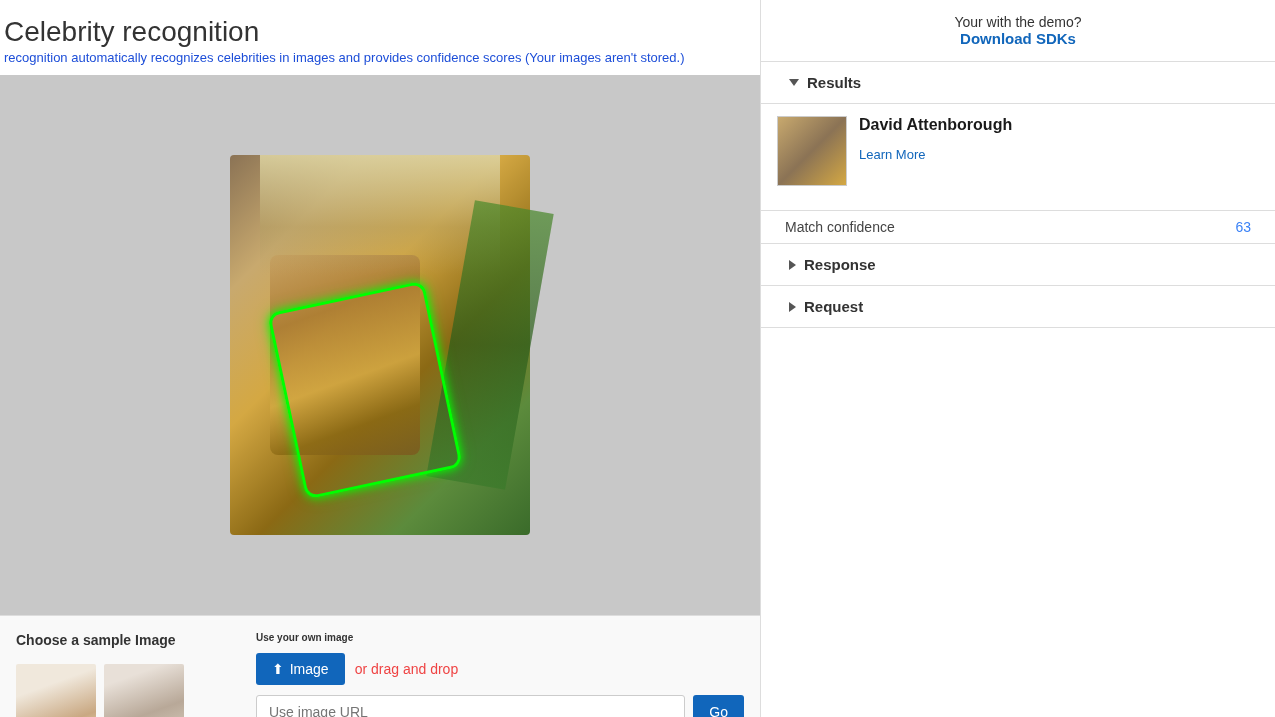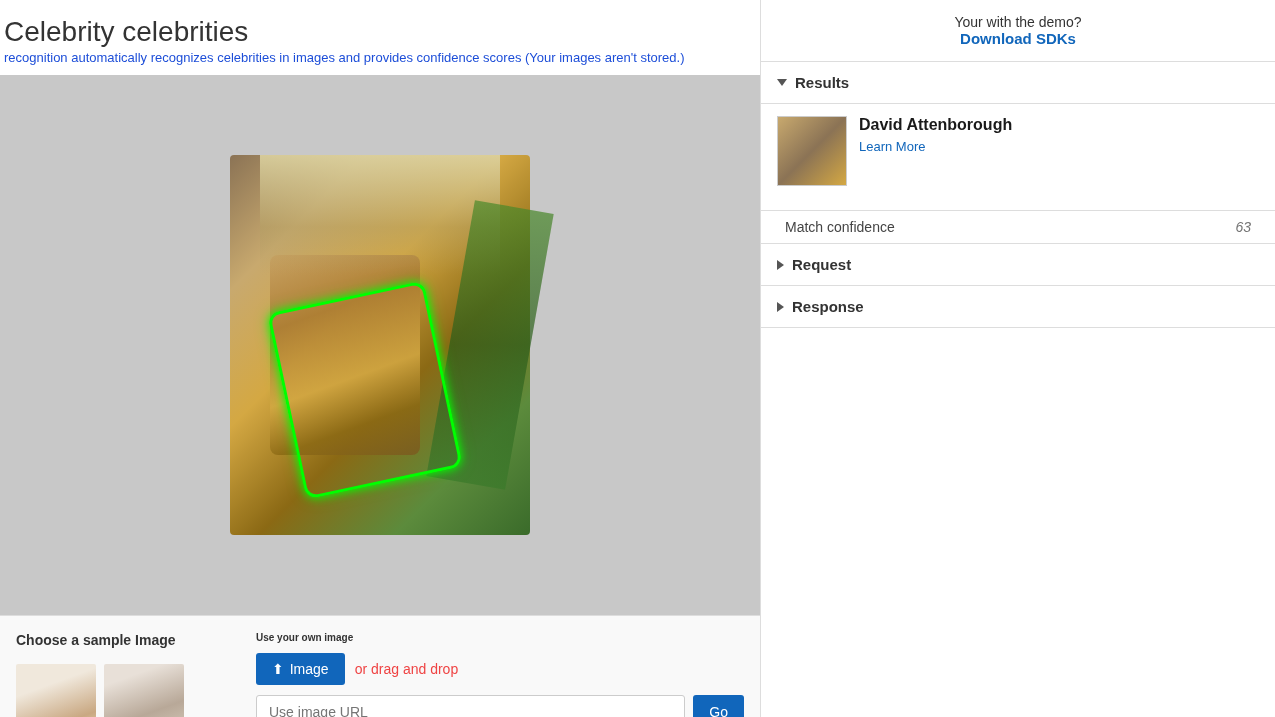--- a/index.html
+++ b/index.html
@@ -122,21 +122,21 @@
       text-align: center;
       padding: 14px;
       border-bottom: 1px solid #ddd;
     }
     .sdk-banner .done-text { font-size: 14px; color: #333; }
     .sdk-banner .download-link { color: #1166bb; font-weight: bold; font-size: 15px; text-decoration: none; cursor: pointer; }
 
     .section-header {
       display: flex;
       align-items: center;
-      padding: 12px 16px;
+      padding: 12px 28px;
       border-bottom: 1px solid #ddd;
       cursor: pointer;
     }
     .section-header.open { }
     .triangle-down {
       width: 0; height: 0;
       border-left: 5px solid transparent;
       border-right: 5px solid transparent;
       border-top: 7px solid #555;
       margin-right: 8px;
@@ -153,43 +153,43 @@
     .results-content { padding: 12px 16px; border-bottom: 1px solid #ddd; }
     .result-item { display: flex; align-items: flex-start; gap: 12px; margin-bottom: 12px; }
     .result-thumb {
       width: 70px;
       height: 70px;
       background: linear-gradient(135deg, #c8a96e, #8b7355, #d4a843);
       flex-shrink: 0;
       border: 1px solid #ccc;
     }
     .result-info { flex: 1; }
-    .result-name { font-size: 16px; font-weight: 600; color: #1a1a1a; margin-bottom: 4px; }
+    .result-name { font-size: 16px; font-weight: 600; color: #1a1a1a; margin-bottom: 12px; }
     .result-link { color: #1166bb; font-size: 13px; text-decoration: none; cursor: pointer; }
 
     .confidence-row {
       display: flex;
       justify-content: space-between;
       align-items: center;
       padding: 8px 24px;
       border-bottom: 1px solid #ddd;
       font-size: 14px;
       color: #444;
     }
-    .confidence-value { font-size: 14px; color: #737373; font-style: italic; }
+    .confidence-value { font-size: 14px; color: #3b82f6; }
   </style>
 </head>
 <body>
 
 <div class="page-container">
 
   <div class="left-panel">
 
     <div class="header">
-      <h1>Celebrity celebrities</h1>
+      <h1>Celebrity recognition</h1>
       <p>recognition automatically recognizes celebrities in images and provides confidence scores (Your images aren't stored.)</p>
     </div>
 
     <div class="image-area">
       <div class="corn-image-container">
 
         <div class="corn-img">
 
           <div style="position:absolute;top:100px;left:40px;width:150px;height:200px;background:linear-gradient(160deg,#c8a060 0%,#a87830 30%,#d4a843 60%,#8b6914 80%,#7a5a20 100%);border-radius:8px;opacity:0.85;"></div>
 
@@ -251,21 +251,21 @@
       </div>
     </div>
 
     <div class="confidence-row">
       <span>Match confidence</span>
       <span class="confidence-value">63</span>
     </div>
 
     <div class="section-header">
       <div class="triangle-right"></div>
-      <span class="section-title">Request</span>
+      <span class="section-title">Response</span>
     </div>
 
     <div class="section-header">
       <div class="triangle-right"></div>
-      <span class="section-title">Response</span>
+      <span class="section-title">Request</span>
     </div>
   </div>
 </div>
 
 </body></html>

